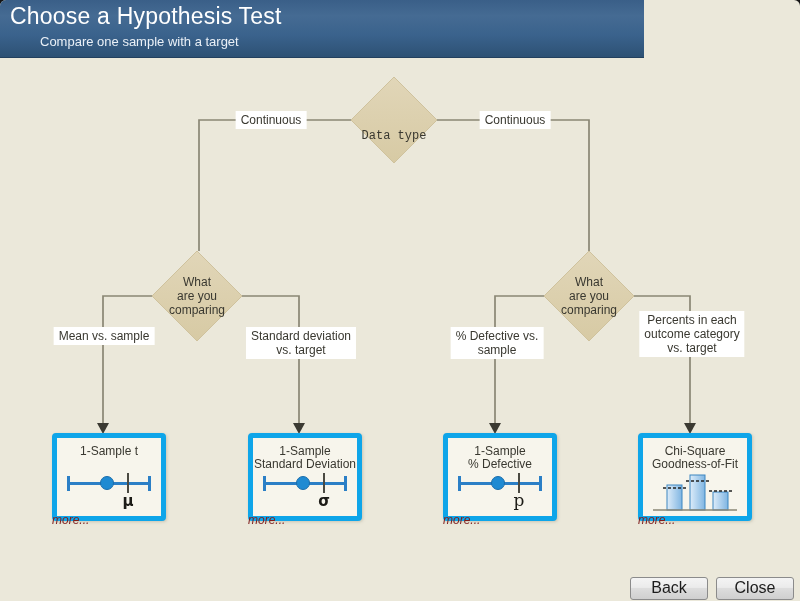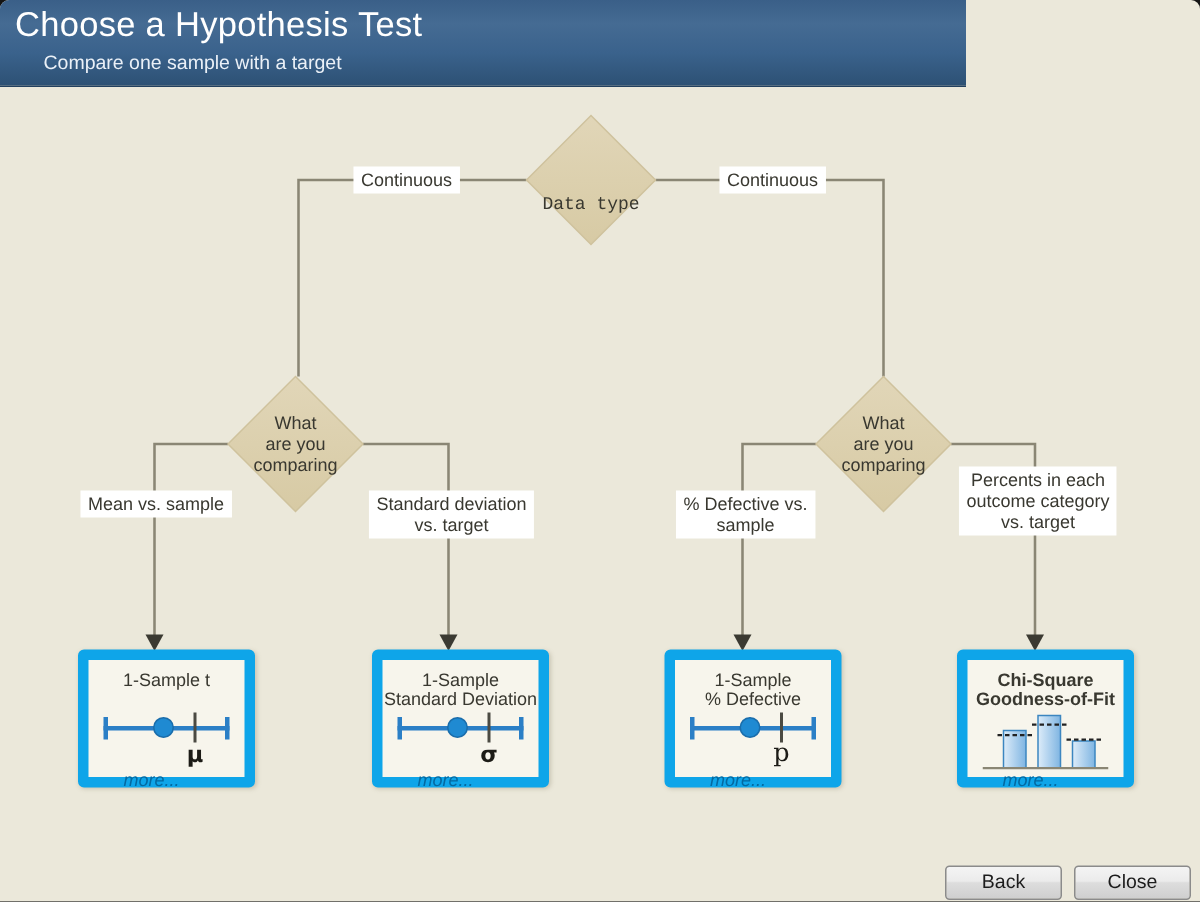--- a/index.html
+++ b/index.html
@@ -11,35 +11,35 @@
   .header{
     position:absolute;left:0;top:0;width:644px;height:57px;
     background:linear-gradient(180deg,#3a5f88 0%,#456b93 28%,#3a628c 62%,#2d5174 100%);
     border-bottom:1px solid #22405e;
   }
   .header-title{
     position:absolute;left:10px;top:3px;color:#ffffff;font-size:23px;font-weight:400;
     letter-spacing:.2px;white-space:nowrap;
   }
   .header-subtitle{
-    position:absolute;left:29px;top:34px;color:#eaf0f7;font-size:13px;white-space:nowrap;
+    position:absolute;left:40px;top:34px;color:#eaf0f7;font-size:13px;white-space:nowrap;
   }
   svg.tree{position:absolute;left:0;top:0;width:800px;height:601px;z-index:1;}
   .lbl{
     position:absolute;z-index:2;transform:translate(-50%,-50%);
     background:#ffffff;color:#393830;font-size:12px;line-height:14px;
     text-align:center;padding:2px 5px;white-space:pre-line;
   }
   .diamond-text{
     position:absolute;z-index:2;transform:translate(-50%,-50%);
     color:#393830;font-size:12px;line-height:14px;text-align:center;white-space:pre-line;
   }
   .card{
     position:absolute;z-index:2;width:104px;height:78px;top:433px;
-    background:#f7f5ec;border:7px solid #0ea5e9;border-radius:4px;
+    background:#f7f5ec;border:5px solid #0ea5e9;border-radius:4px;
     box-shadow:1px 1px 3px rgba(140,134,110,.35);cursor:pointer;
   }
   .card-title{
     margin-top:7px;text-align:center;color:#393830;font-size:12px;line-height:13px;
     white-space:pre-line;
   }
   .ivl{position:absolute;left:10px;top:33px;width:84px;height:42px;}
   .ivl .hline{position:absolute;left:0;right:0;top:11px;height:3px;background:#2b7fc6;}
   .ivl .tick-l{position:absolute;left:0;top:5px;width:3px;height:15px;background:#2b7fc6;}
   .ivl .tick-r{position:absolute;right:0;top:5px;width:3px;height:15px;background:#2b7fc6;}
@@ -48,29 +48,29 @@
     background:#1f8ad2;border:1px solid #1a6dab;box-sizing:border-box;
   }
   .ivl .gtick{position:absolute;left:60px;top:2px;width:2px;height:20px;background:#4b4a42;}
   .ivl .sym{
     position:absolute;left:61px;top:21px;transform:translateX(-50%);
     color:#1c1b16;font-size:15px;font-weight:bold;font-family:"DejaVu Sans",sans-serif;
   }
   .ivl .sym.serif{font-family:"DejaVu Serif","Liberation Serif",serif;font-weight:normal;font-size:17px;top:19px;}
   .chi{position:absolute;left:10px;top:31px;}
   .more-link{
-    position:absolute;z-index:2;top:513px;width:104px;text-align:center;
+    position:absolute;z-index:2;top:513px;width:104px;text-align:left;
     padding-right:6px;box-sizing:border-box;
-    color:#0369a1;font-size:12px;font-style:italic;cursor:pointer;
+    color:#7f1d1d;font-size:12px;font-style:italic;cursor:pointer;
   }
   .btn{
     position:absolute;z-index:2;top:577px;width:76px;height:21px;
     background:linear-gradient(180deg,#f4f4f4 0%,#ebebeb 45%,#dddddd 50%,#cfcfcf 100%);
     border:1px solid #8b8b8b;border-radius:3px;
-    font-family:"Liberation Sans",sans-serif;font-size:13px;color:#1c1c1c;
+    font-family:"Liberation Sans",sans-serif;font-size:16px;color:#1c1c1c;
     text-align:center;line-height:19px;cursor:pointer;
   }
 </style>
 </head>
 <body>
 
 <div class="window">
 
   <div class="header">
     <div class="header-title">Choose a Hypothesis Test</div>
@@ -165,21 +165,21 @@
       <div class="hline"></div>
         <div class="tick-l"></div>
         <div class="tick-r"></div>
       <div class="dot"></div>
       <div class="gtick"></div>
       <div class="sym serif">p</div>
     </div>
   </div>
   <div class="more-link" style="left:443px;">more...</div>
 
-  <div class="card" style="left:638px;font-weight:bold;">
+  <div class="card" style="left:638px;">
     <div class="card-title">Chi-Square
 Goodness-of-Fit</div>
     <svg class="chi" width="84" height="44">
       <g fill="url(#barGrad)" stroke="#3c86c0" stroke-width="1">
         <rect x="14" y="16" width="15" height="25"></rect>
         <rect x="37" y="6" width="15" height="35"></rect>
         <rect x="60" y="23" width="15" height="18"></rect>
       </g>
       <g stroke="#222222" stroke-width="1.5" stroke-dasharray="3,2">
         <line x1="10" y1="19" x2="33" y2="19"></line>

